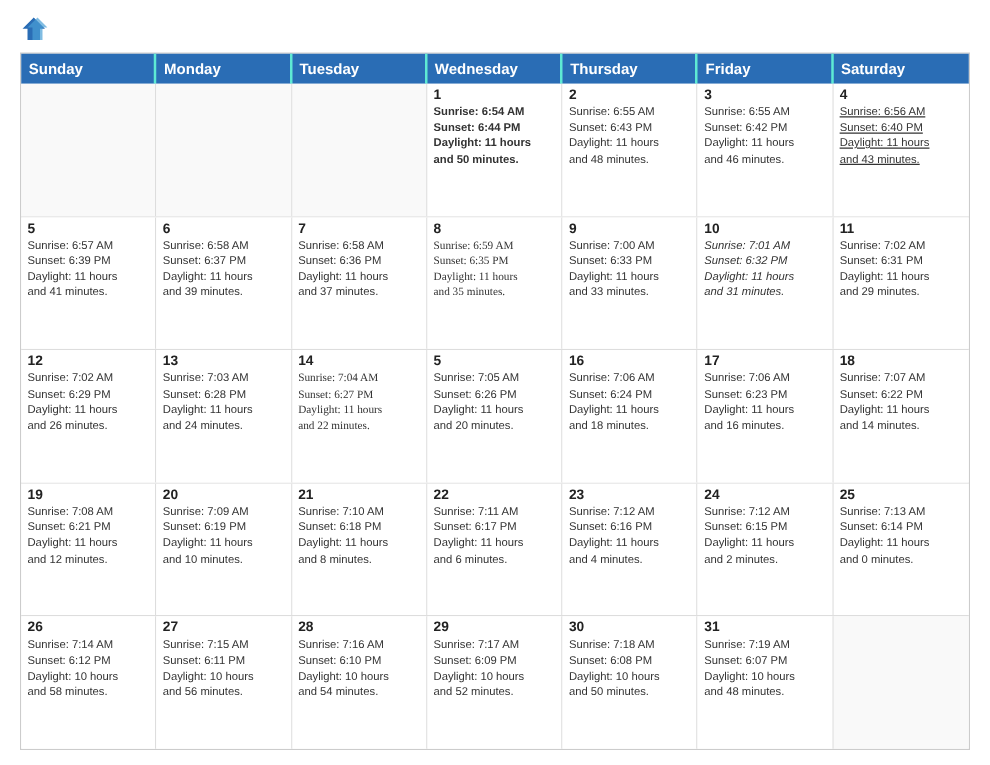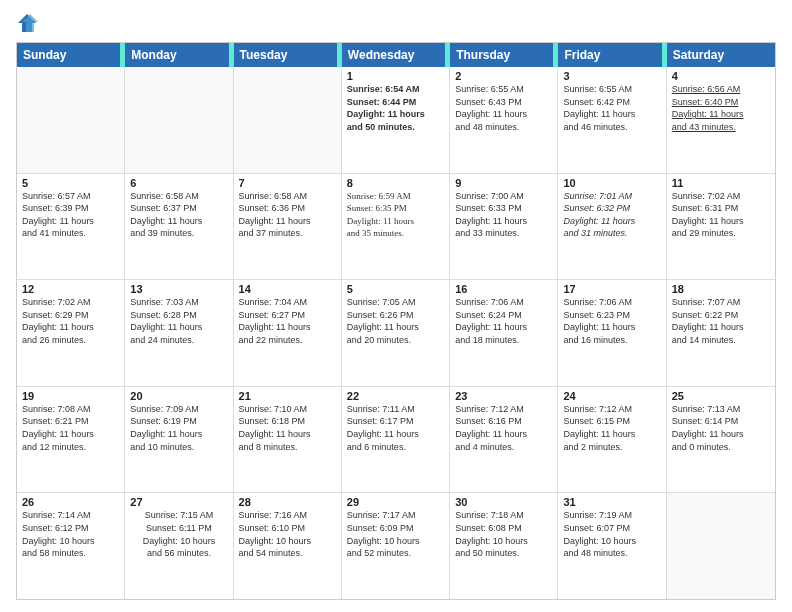--- a/index.html
+++ b/index.html
@@ -71,21 +71,21 @@
       display: grid;
       grid-template-columns: repeat(7, 1fr);
       background: #2a6db5;
     }
     .cal-header-cell {
       color: #fff;
       font-size: 12px;
       font-weight: bold;
       padding: 5px 6px;
       text-align: left;
-      border-right: 5px solid #5eead4;
+      border-right: 2px solid #5eead4;
     }
     .cal-header-cell:last-child {
       border-right: none;
     }
     .cal-body {
       flex: 1;
       display: flex;
       flex-direction: column;
     }
     .cal-row {
@@ -250,21 +250,21 @@
           </div>
           <div class="cal-cell">
             <span class="day-num">13</span>
             <div class="cell-info" style="white-space: pre-line;">Sunrise: 7:03 AM
 Sunset: 6:28 PM
 Daylight: 11 hours
 and 24 minutes.</div>
           </div>
           <div class="cal-cell">
             <span class="day-num">14</span>
-            <div class="cell-info" style="white-space: pre-line;">Sunrise: 7:04 AM
+            <div class="cell-info" style="white-space: pre-line; font-family: Liberation Serif, serif;">Sunrise: 7:04 AM
 Sunset: 6:27 PM
 Daylight: 11 hours
 and 22 minutes.</div>
           </div>
           <div class="cal-cell">
             <span class="day-num">5</span>
             <div class="cell-info" style="white-space: pre-line;">Sunrise: 7:05 AM
 Sunset: 6:26 PM
 Daylight: 11 hours
 and 20 minutes.</div>
@@ -345,21 +345,21 @@
         <div class="cal-row">
           <div class="cal-cell">
             <span class="day-num">26</span>
             <div class="cell-info" style="white-space: pre-line;">Sunrise: 7:14 AM
 Sunset: 6:12 PM
 Daylight: 10 hours
 and 58 minutes.</div>
           </div>
           <div class="cal-cell">
             <span class="day-num">27</span>
-            <div class="cell-info" style="white-space: pre-line; text-align: center;">Sunrise: 7:15 AM
+            <div class="cell-info" style="white-space: pre-line;">Sunrise: 7:15 AM
 Sunset: 6:11 PM
 Daylight: 10 hours
 and 56 minutes.</div>
           </div>
           <div class="cal-cell">
             <span class="day-num">28</span>
             <div class="cell-info" style="white-space: pre-line;">Sunrise: 7:16 AM
 Sunset: 6:10 PM
 Daylight: 10 hours
 and 54 minutes.</div>

